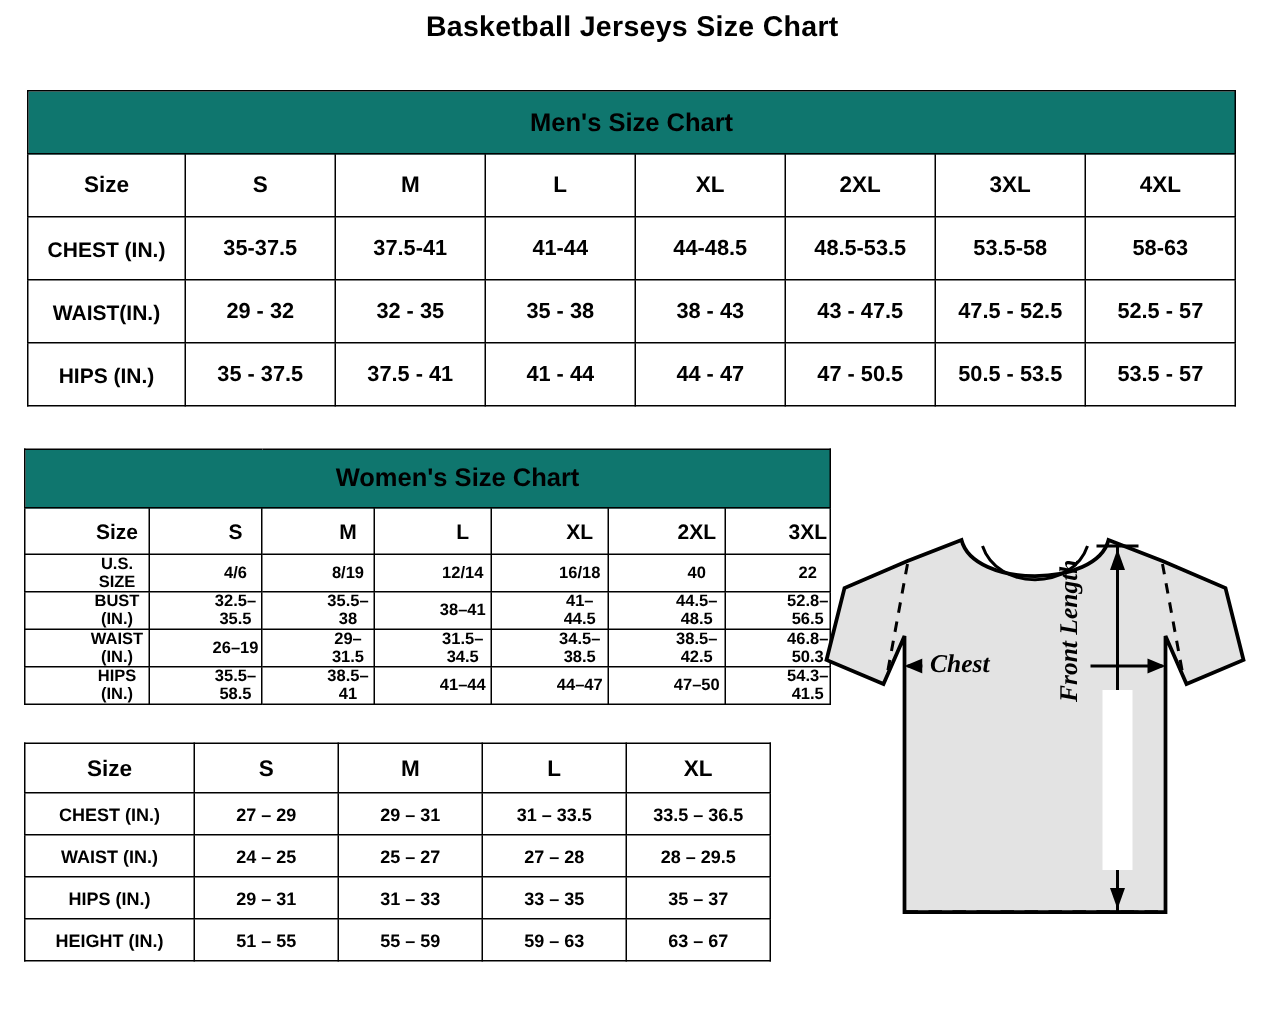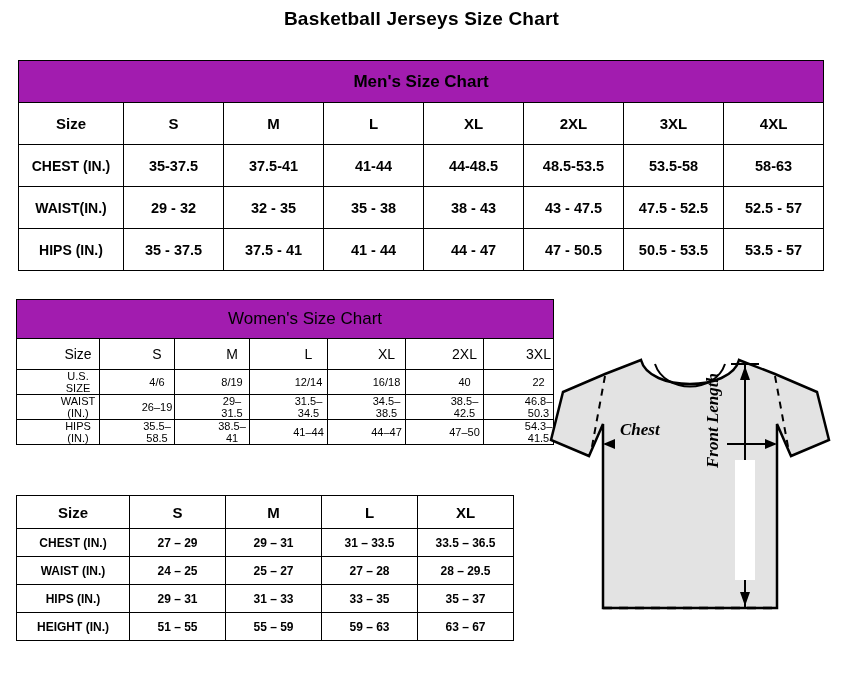--- a/index.html
+++ b/index.html
@@ -27,21 +27,21 @@
     border-collapse: collapse;
     table-layout: fixed;
   }
   table td, table th {
     border: 1px solid #000000;
     text-align: center;
     vertical-align: middle;
     padding: 0;
   }
   .chart-title-cell {
-    background: #a21caf;
+    background: #0f766e;
     font-weight: bold;
   }
   .hdr-cell {
     font-weight: bold;
   }
   .rowlabel {
     font-weight: bold;
   }
 
   
@@ -59,21 +59,21 @@
 
   
   #women-table {
     position: absolute;
     left: 16px;
     top: 299px;
     width: 537px;
   }
   #women-table .chart-title-cell { height: 38px; font-size: 17px; }
   #women-table tr { height: 22.5px; }
-  #women-table td { font-size: 11px; font-weight: normal; padding-left: 40px; }
+  #women-table td { font-size: 11px; font-weight: bold; padding-left: 40px; }
   #women-table .hdr-row { height: 31px; }
   #women-table .hdr-cell { font-size: 14px; }
   #women-table .rowlabel { font-size: 11px; }
 
   
   #youth-table {
     position: absolute;
     left: 16px;
     top: 495px;
     width: 497px;
@@ -98,21 +98,21 @@
   }
   .diagram-label {
     position: absolute;
     font-family: "Liberation Serif", serif;
     font-weight: bold;
     font-style: italic;
     color: #000;
   }
   #chest-label {
     left: 75px;
-    top: 80px;
+    top: 93px;
     font-size: 17px;
   }
   #front-length-label {
     left: 158px;
     top: 128px;
     font-size: 17px;
     transform: rotate(-90deg);
     transform-origin: left top;
     white-space: nowrap;
   }
@@ -204,20 +204,29 @@
       <td class="hdr-cell">3XL</td>
     </tr>
     <tr>
       <td class="rowlabel">U.S. SIZE</td>
       <td>4/6</td>
       <td>8/19</td>
       <td>12/14</td>
       <td>16/18</td>
       <td>40</td>
       <td>22</td>
+    </tr>
+    <tr>
+      <td class="rowlabel">BUST (IN.)</td>
+      <td>32.5–35.5</td>
+      <td>35.5–38</td>
+      <td>38–41</td>
+      <td>41–44.5</td>
+      <td>44.5–48.5</td>
+      <td>52.8–56.5</td>
     </tr>
     <tr>
       <td class="rowlabel">WAIST (IN.)</td>
       <td>26–19</td>
       <td>29–31.5</td>
       <td>31.5–34.5</td>
       <td>34.5–38.5</td>
       <td>38.5–42.5</td>
       <td>46.8–50.3</td>
     </tr>

